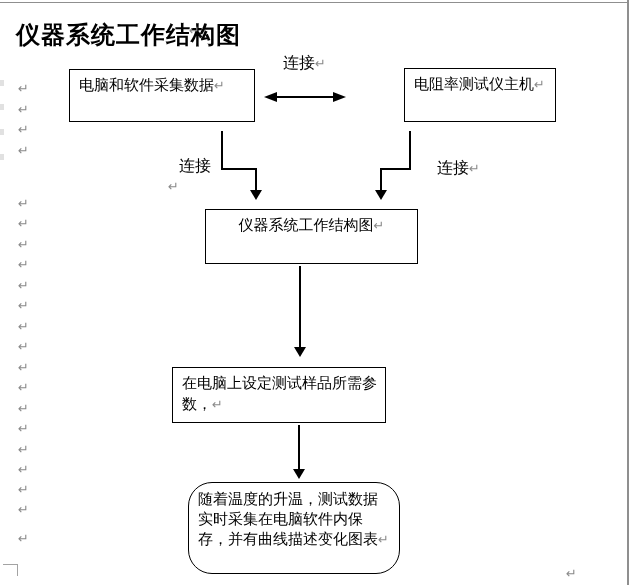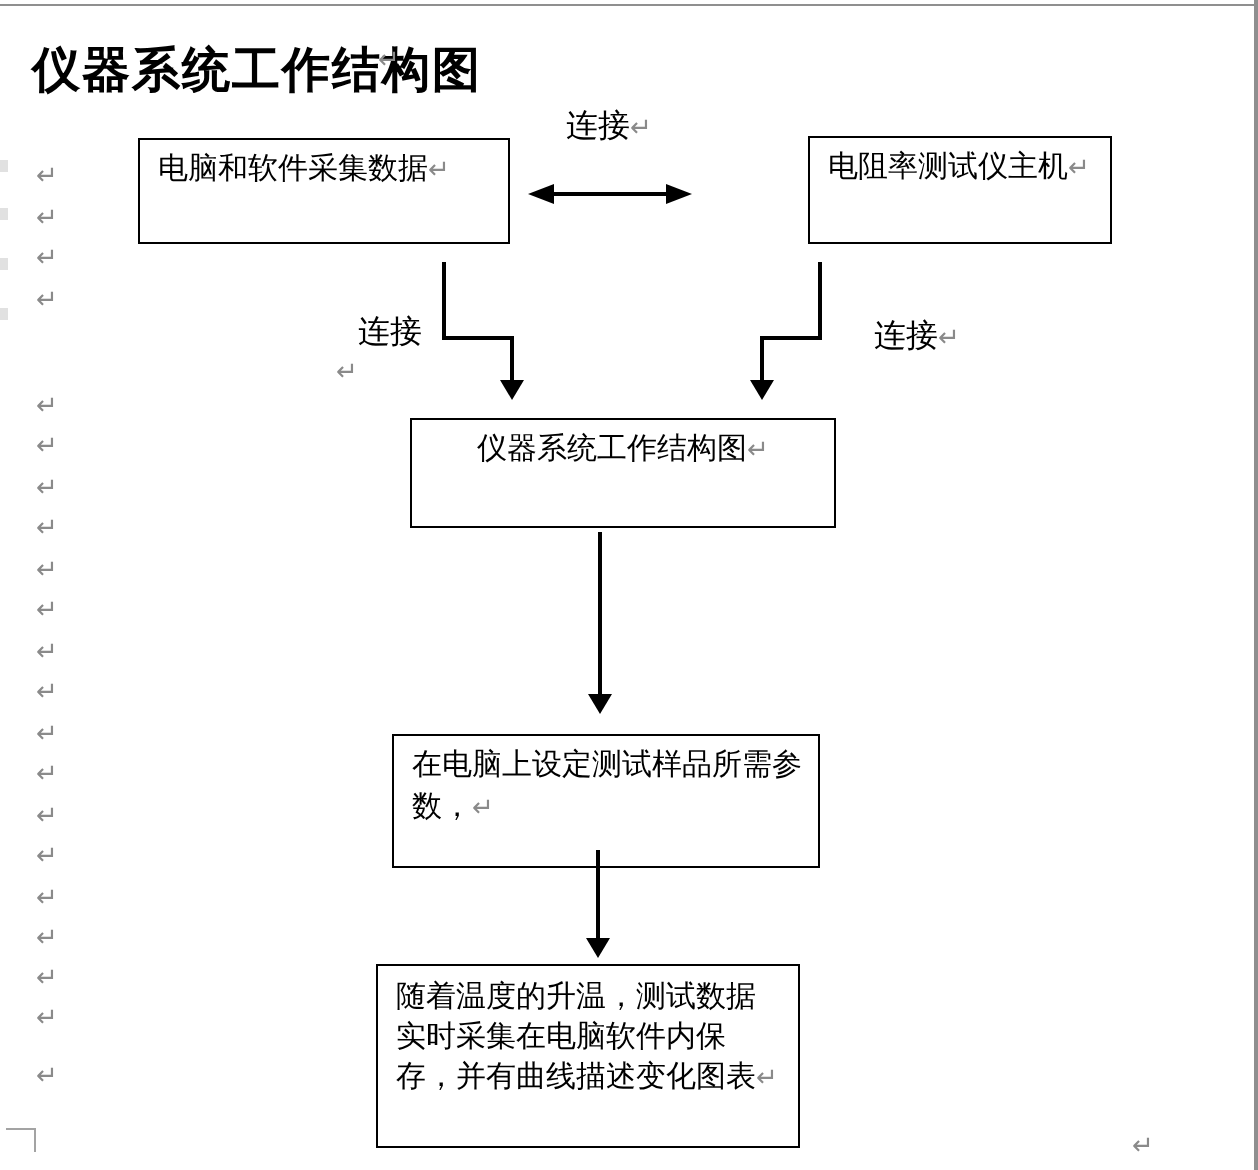--- a/index.html
+++ b/index.html
@@ -44,22 +44,22 @@
     position:absolute;
     border:1px solid #000;
     background:#fff;
     font-size:15px;line-height:20px;color:#000;
     box-sizing:border-box;
     padding:5px 8px 0 9px;
   }
   #box-furnace{left:69px;top:69px;width:186px;height:53px;}
   #box-resistivity{left:368px;top:68px;width:152px;height:54px;margin-left:36px;}
   #box-computer{left:205px;top:209px;width:213px;height:55px;text-align:center;padding-left:4px;padding-right:4px;}
-  #box-params{left:196px;top:367px;width:214px;height:67px;line-height:21px;}
-  #box-result{left:188px;top:482px;width:212px;height:92px;line-height:20px;padding-top:6px;}
+  #box-params{left:172px;top:367px;width:214px;height:56px;line-height:21px;}
+  #box-result{left:188px;top:482px;width:212px;height:92px;line-height:20px;padding-top:6px;border-radius:24px;}
 
   
   .cline{position:absolute;background:#000;}
   .arrowhead-down{
     position:absolute;width:0;height:0;
     border-left:6px solid transparent;
     border-right:6px solid transparent;
     border-top:10px solid #000;
   }
   .arrowhead-left{

